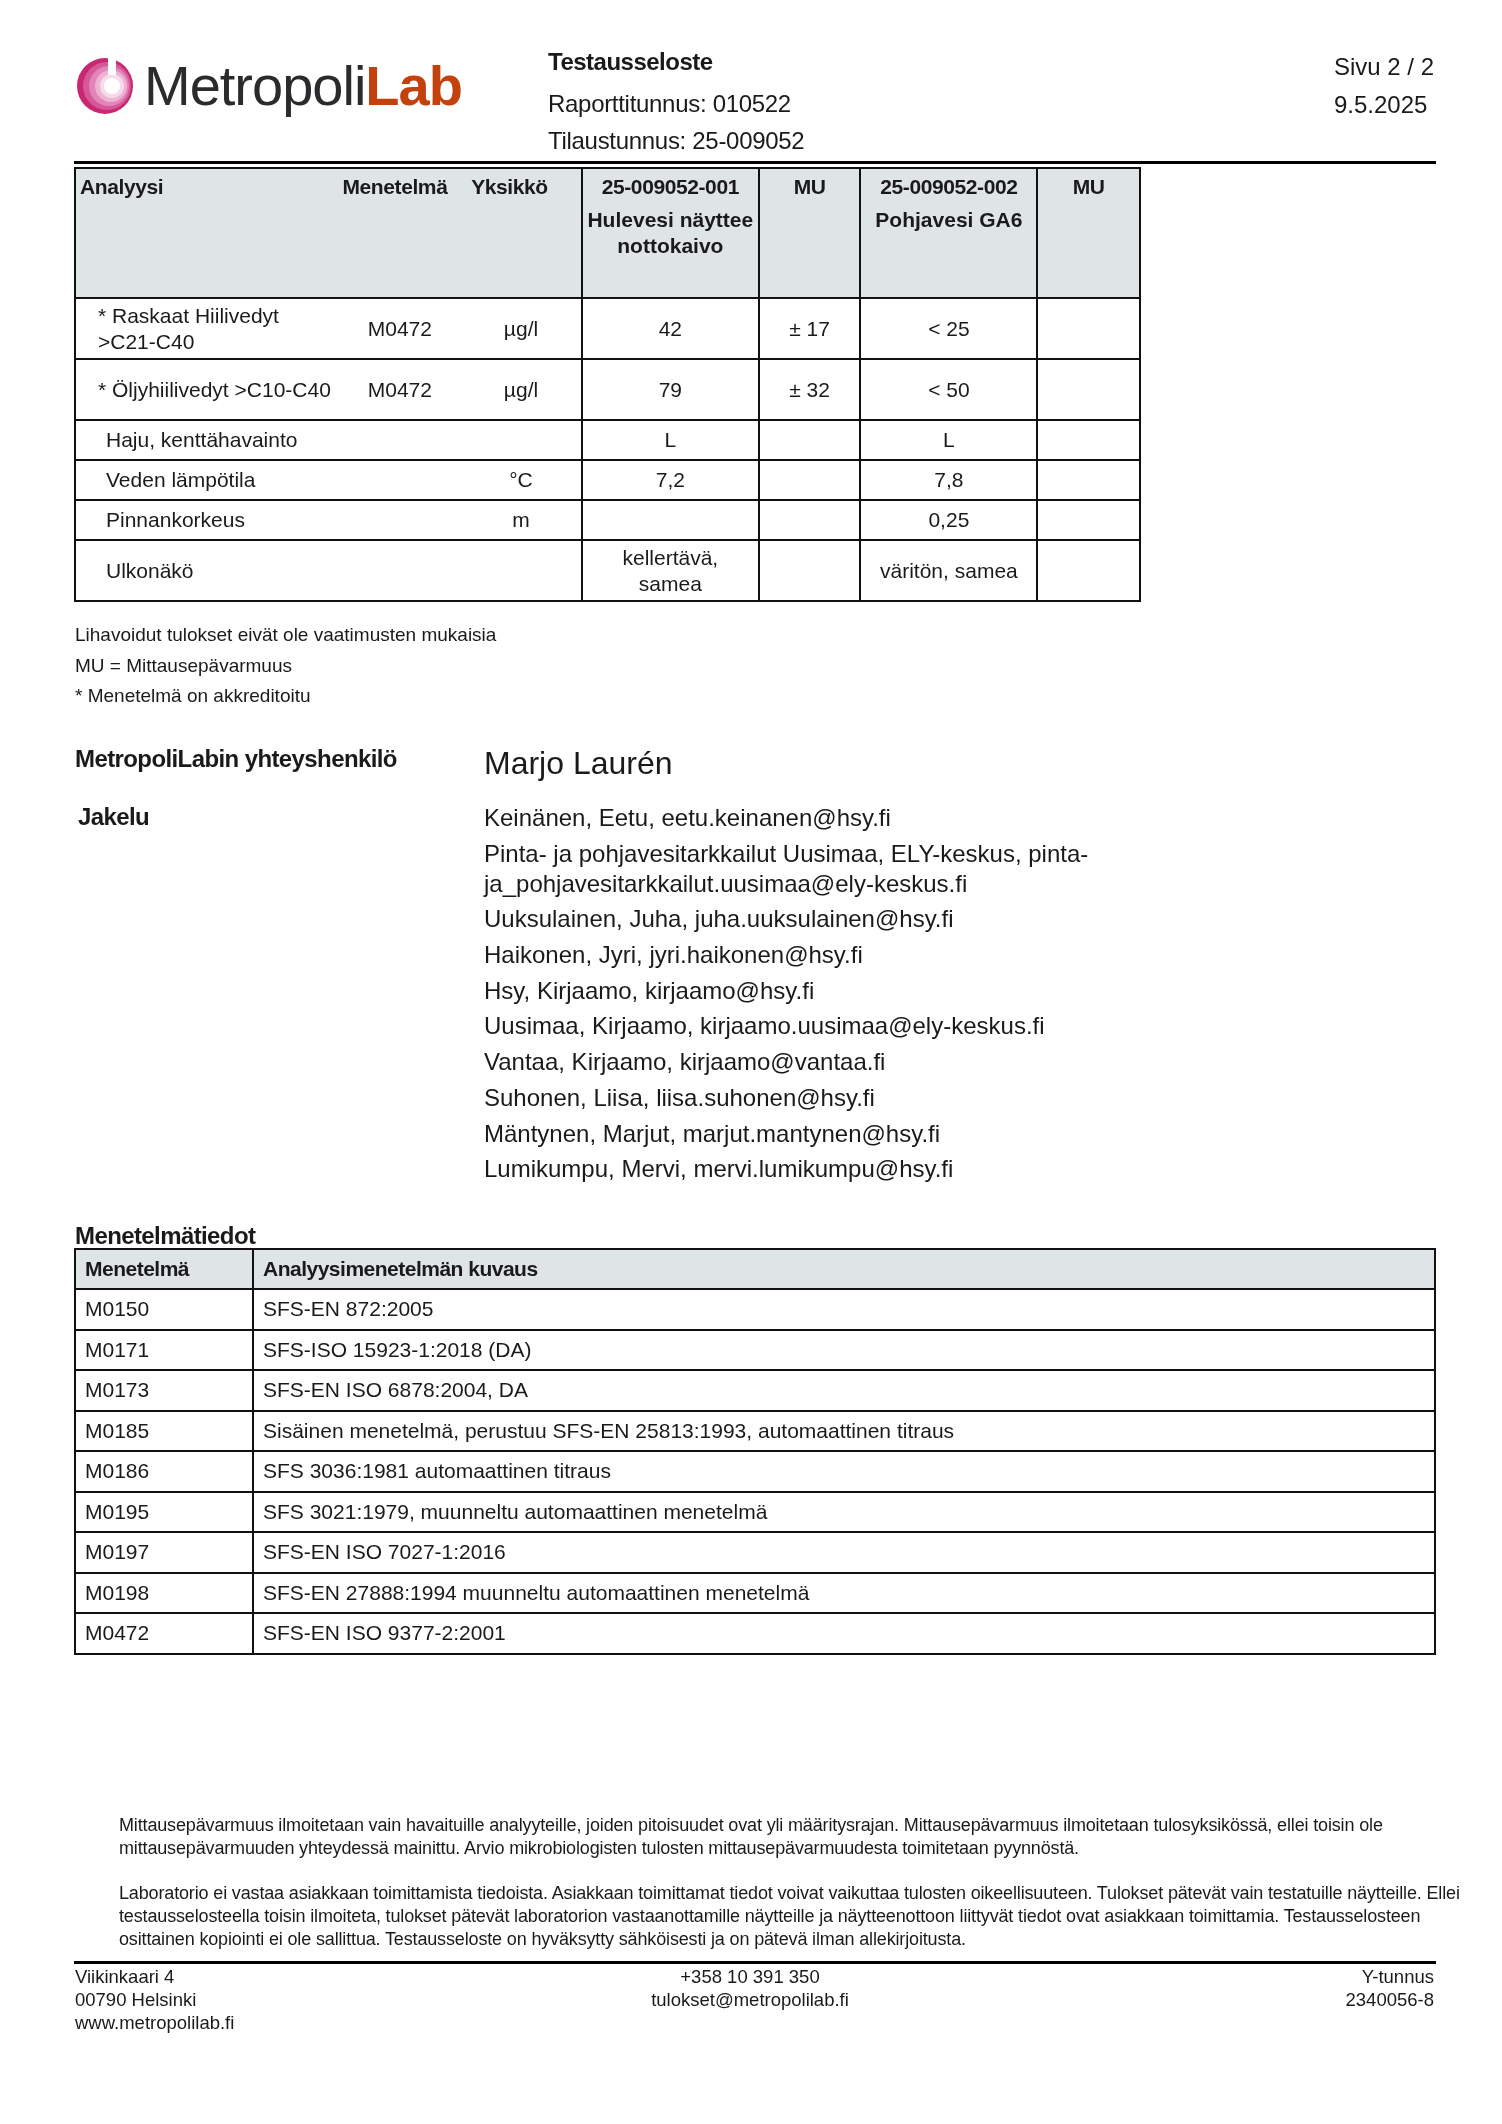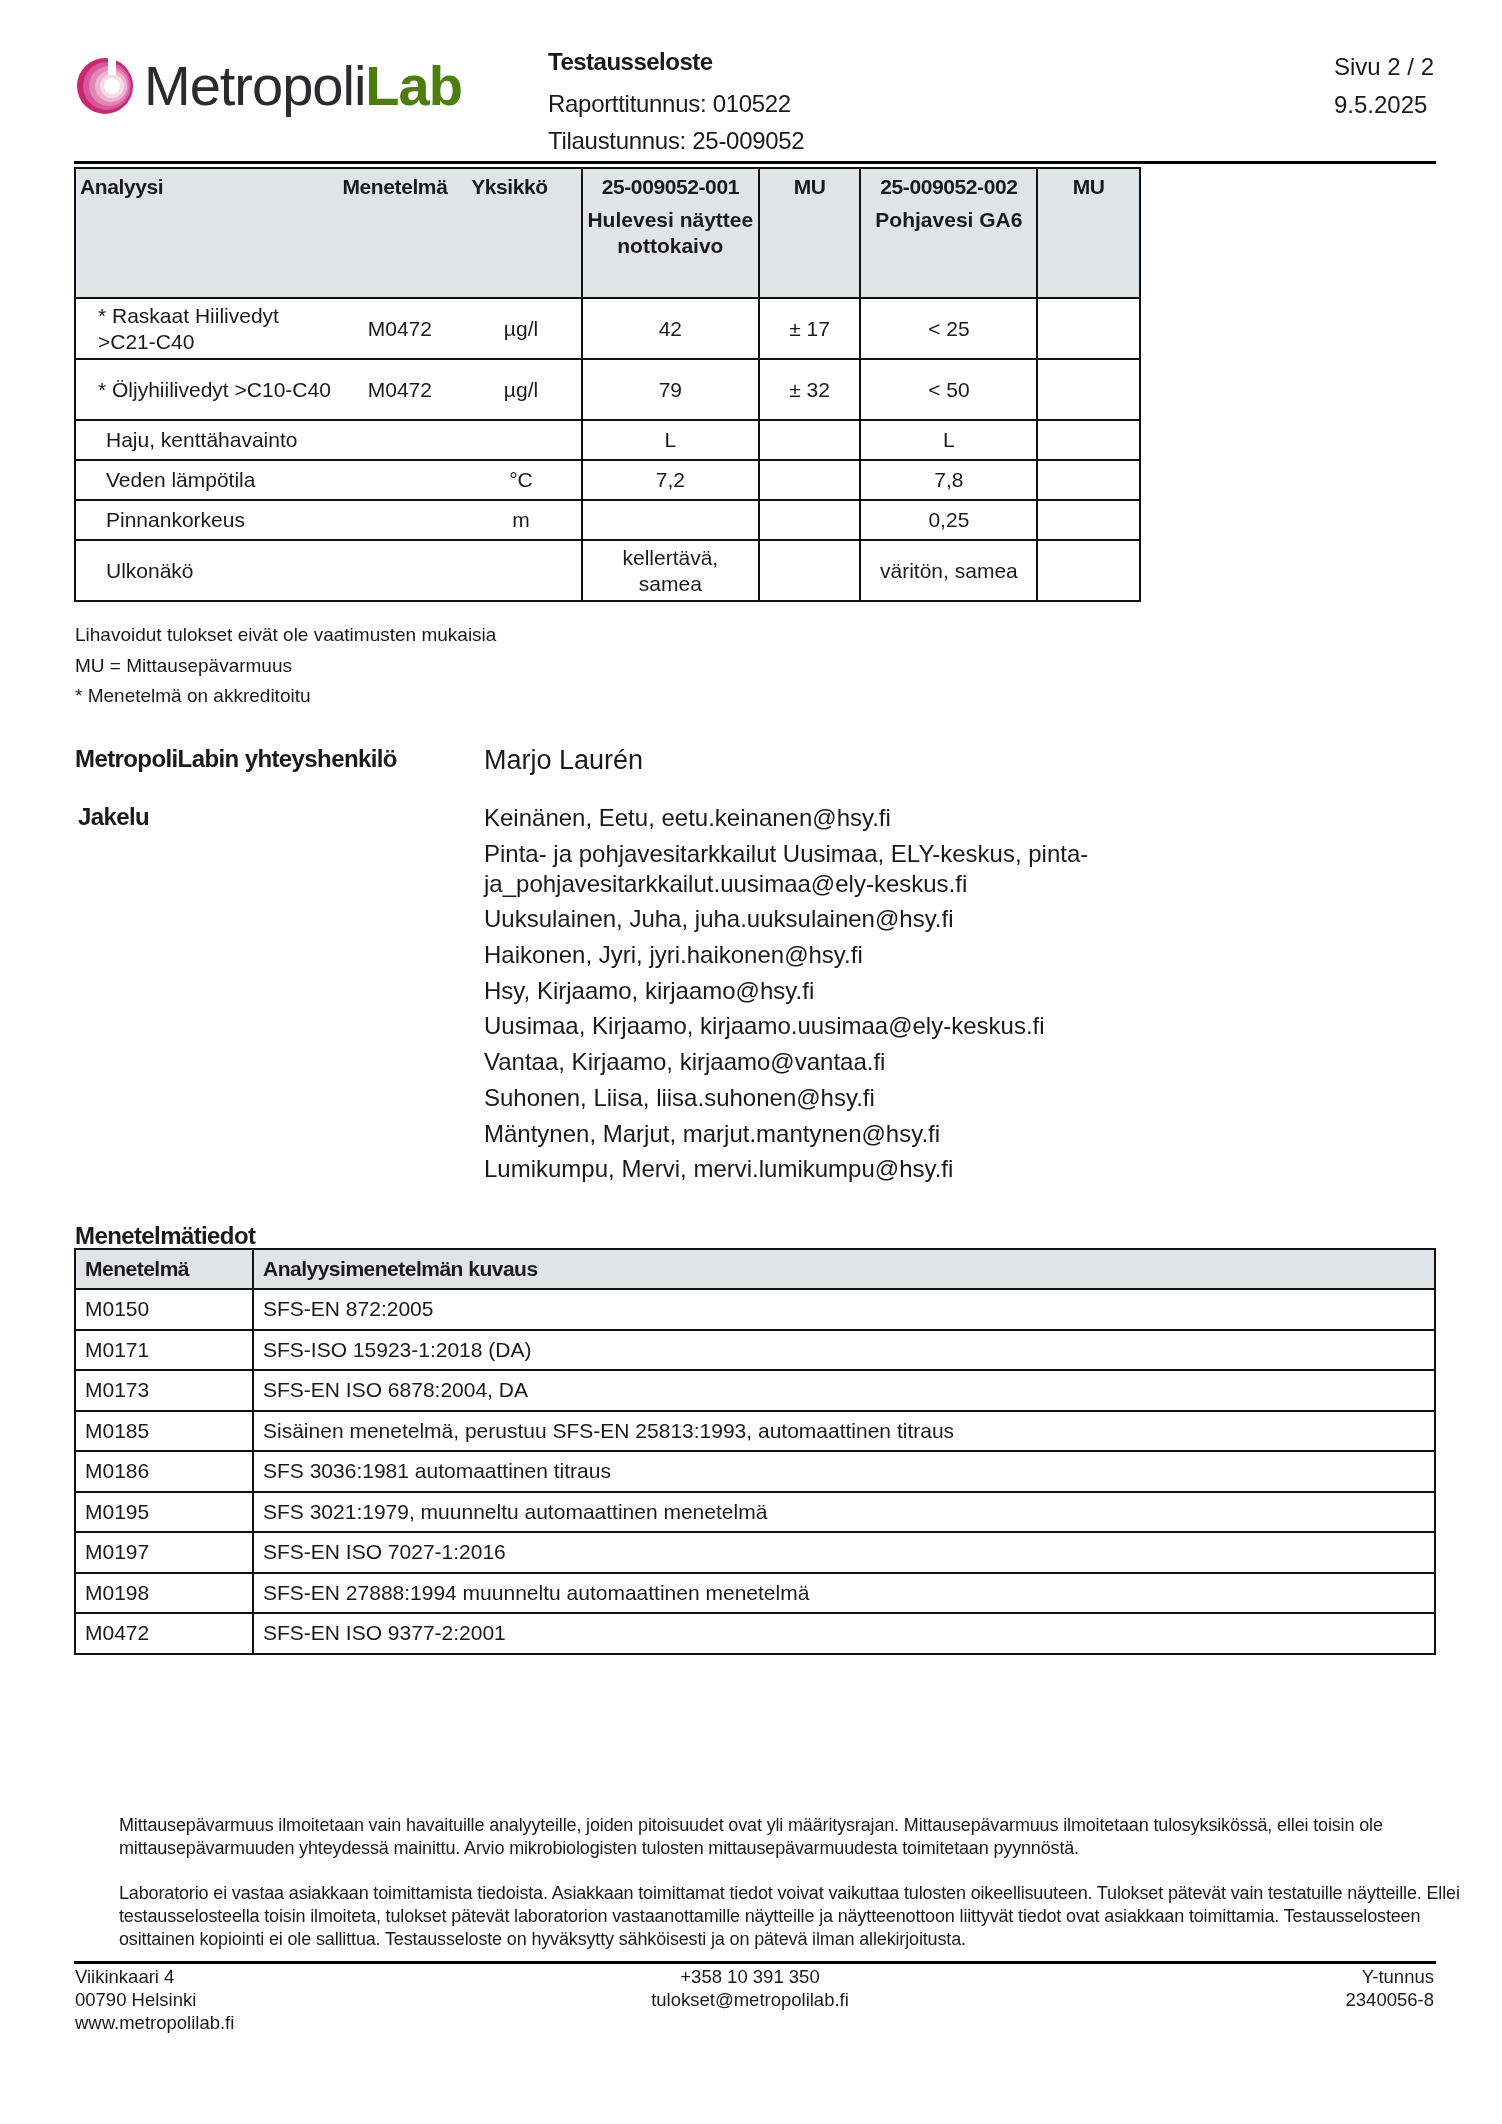--- a/index.html
+++ b/index.html
@@ -4,21 +4,21 @@
 <style>
   * { box-sizing: border-box; margin: 0; padding: 0; }
   html, body { width: 1502px; height: 2124px; background: #ffffff; }
   body { position: relative; font-family: "Liberation Sans", sans-serif; color: #1a1a1a; overflow: hidden; }
   .abs { position: absolute; }
 
   
   .logo { left: 74px; top: 54px; height: 64px; display: flex; align-items: center; }
   .logo svg { width: 62px; height: 62px; margin-right: 8px; }
   .logo-text { font-size: 56px; letter-spacing: -1px; color: #2b2b2e; line-height: 1; }
-  .logo-text .lab { color: #4d7c0f; font-weight: bold; }
+  .logo-text .lab { color: #c2410c; font-weight: bold; }
 
   
   .doc-title { left: 548px; top: 48px; font-size: 24px; font-weight: bold; letter-spacing: -0.5px; }
   .doc-line { left: 548px; font-size: 24px; letter-spacing: -0.3px; }
   .page-info { right: 68px; top: 48px; font-size: 24px; line-height: 38px; }
   .header-rule { left: 74px; top: 161px; width: 1362px; height: 3px; background: #000; }
 
   
   table { border-collapse: collapse; }
   .results { position: absolute; left: 74px; top: 167px; width: 1067px; font-size: 21px; }
@@ -37,21 +37,21 @@
   .results tr.r-mid td { height: 61px; }
   .ind { padding-left: 22px !important; }
   .ind2 { padding-left: 30px !important; }
 
   
   .notes { left: 75px; top: 620px; font-size: 19px; line-height: 30.5px; }
 
   
   .label-bold { font-size: 24px; font-weight: bold; letter-spacing: -0.6px; }
   .contact-label { left: 75px; top: 745px; }
-  .contact-value { left: 484px; top: 745px; font-size: 27px; }
+  .contact-value { left: 484px; top: 745px; font-size: 32px; }
   .dist-label { left: 78px; top: 803px; }
   .dist-list { left: 484px; top: 803px; font-size: 24px; line-height: 30px; width: 680px; }
   .dist-list div { margin-bottom: 5.7px; }
 
   
   .methods-title { left: 75px; top: 1222px; font-size: 24px; font-weight: bold; letter-spacing: -0.6px; }
   .methods { position: absolute; left: 74px; top: 1248px; width: 1362px; font-size: 21px; }
   .methods td, .methods th { border: 2px solid #111; height: 40.5px; text-align: left; padding-left: 9px; vertical-align: middle; }
   .methods th { background: #dfe4e7; font-weight: bold; letter-spacing: -0.5px; height: 40px; }
   .methods .c1 { width: 178px; }

